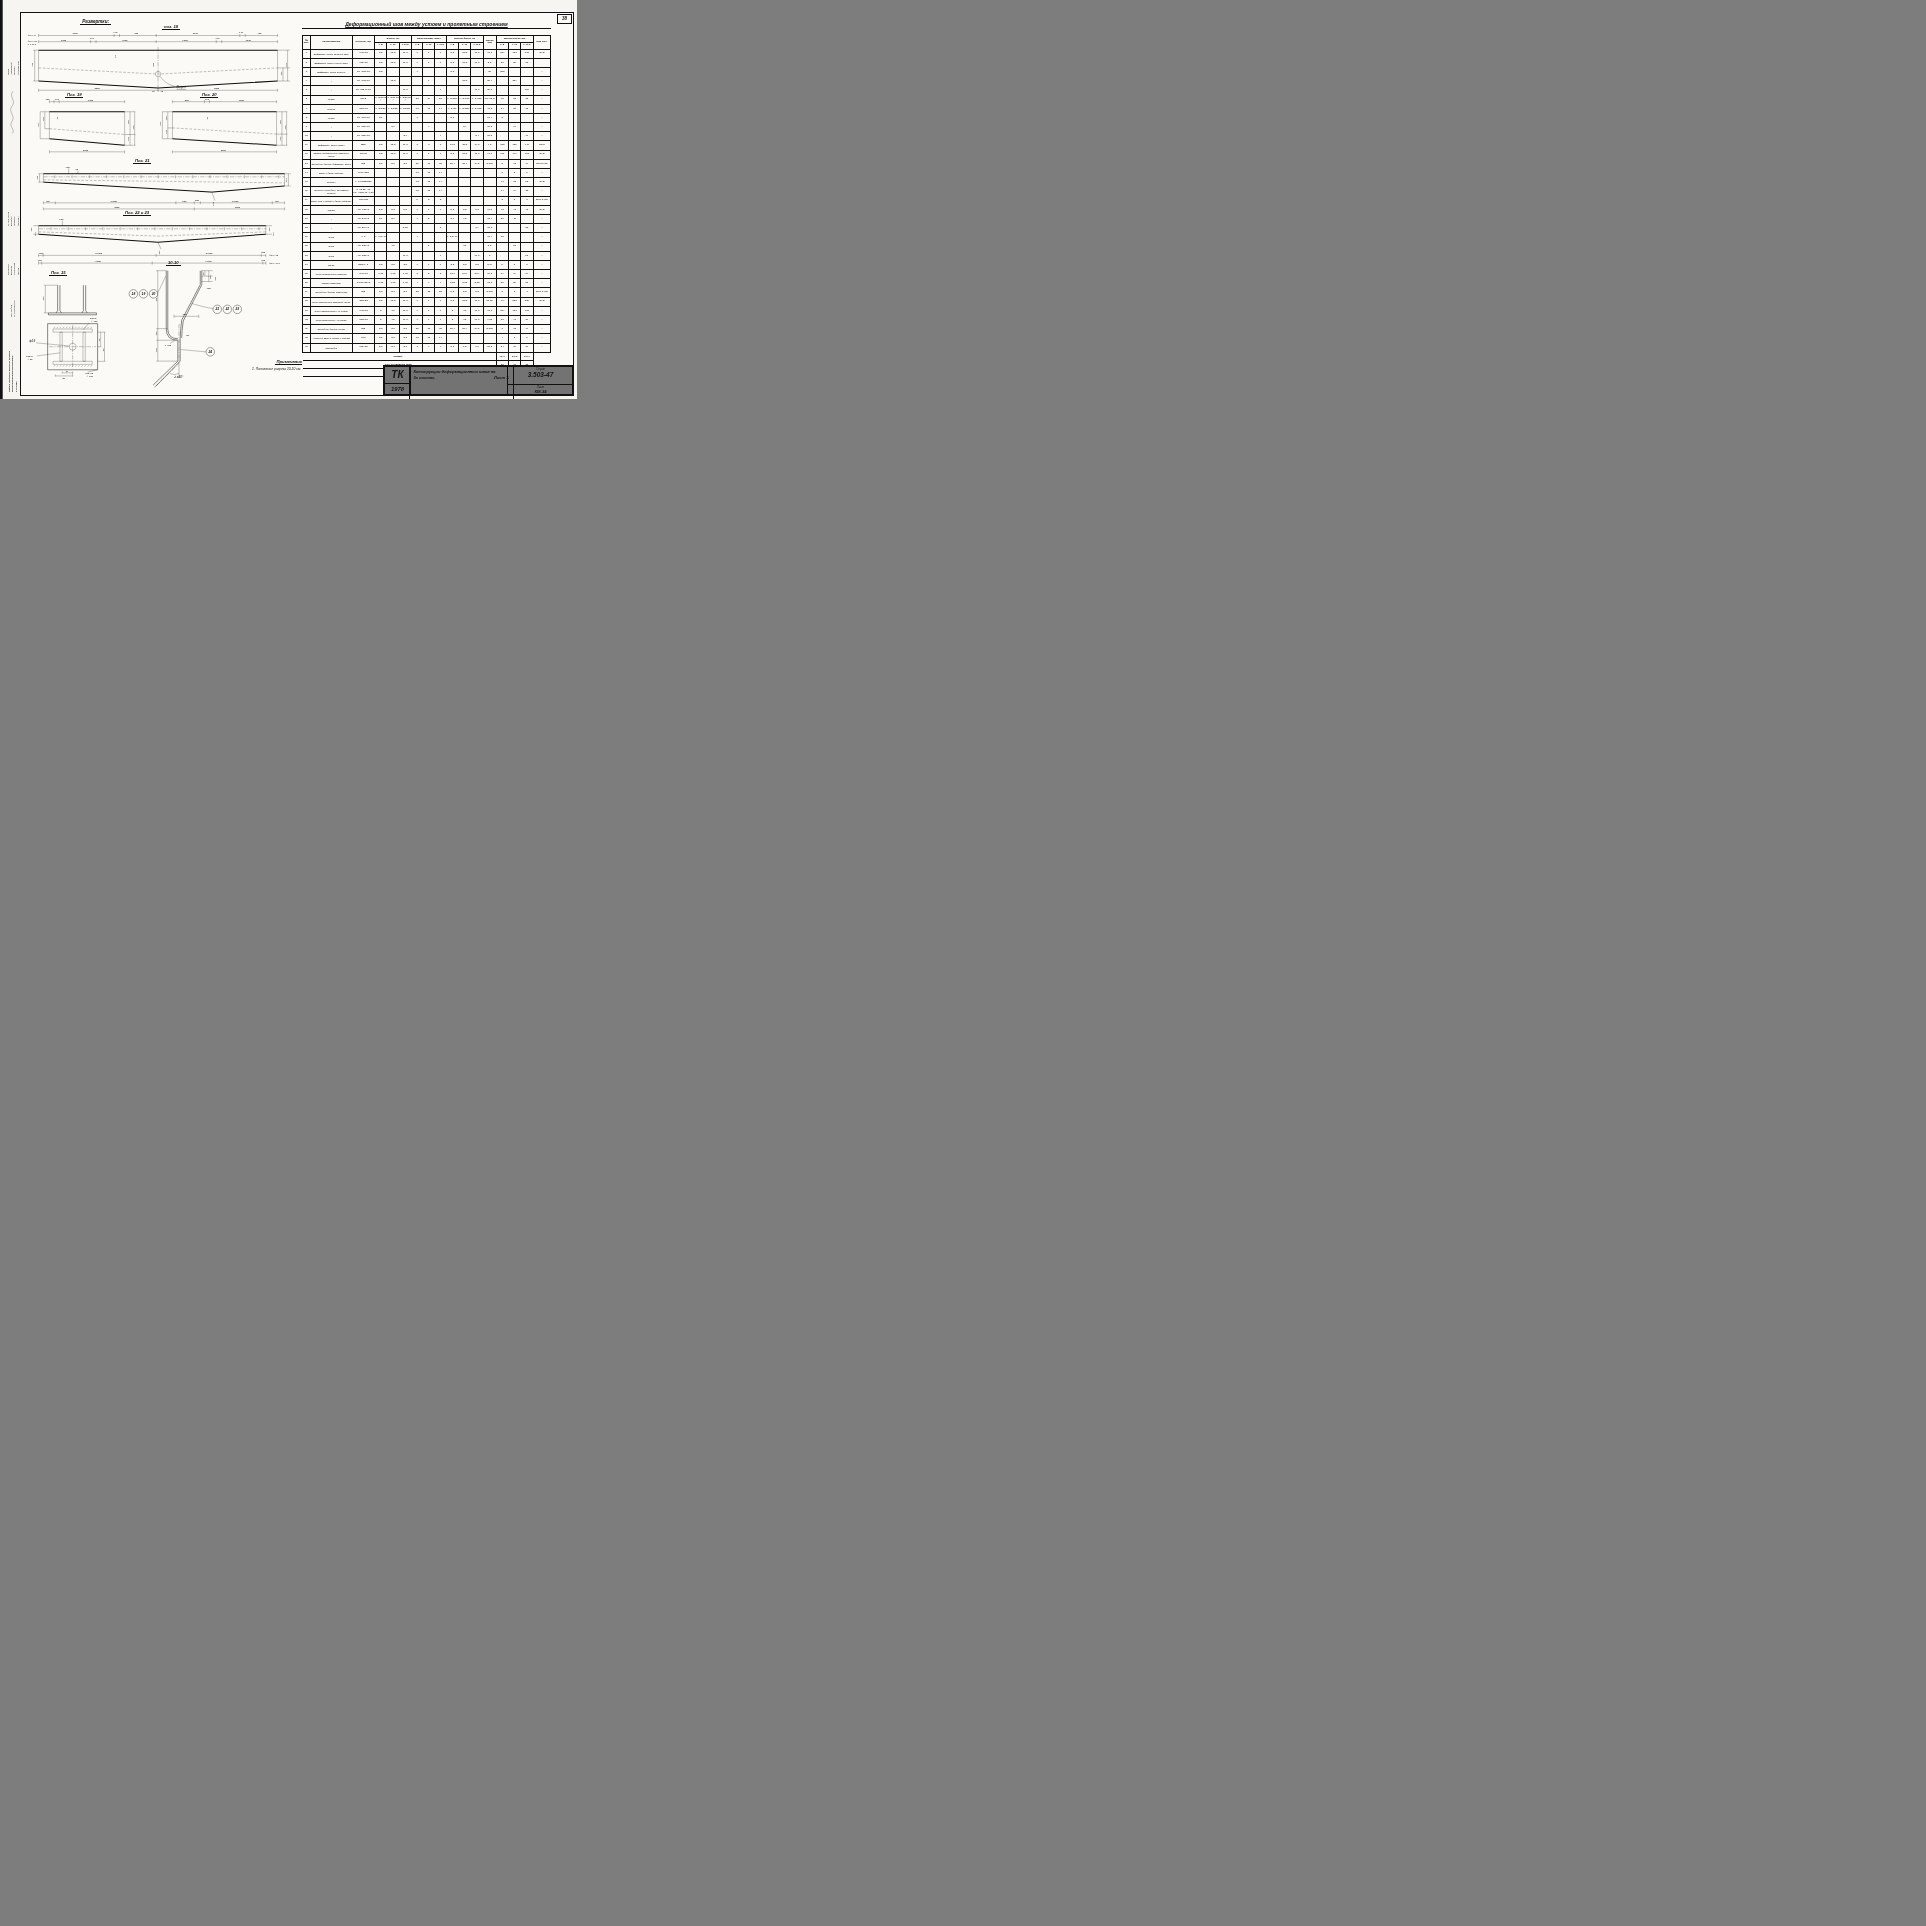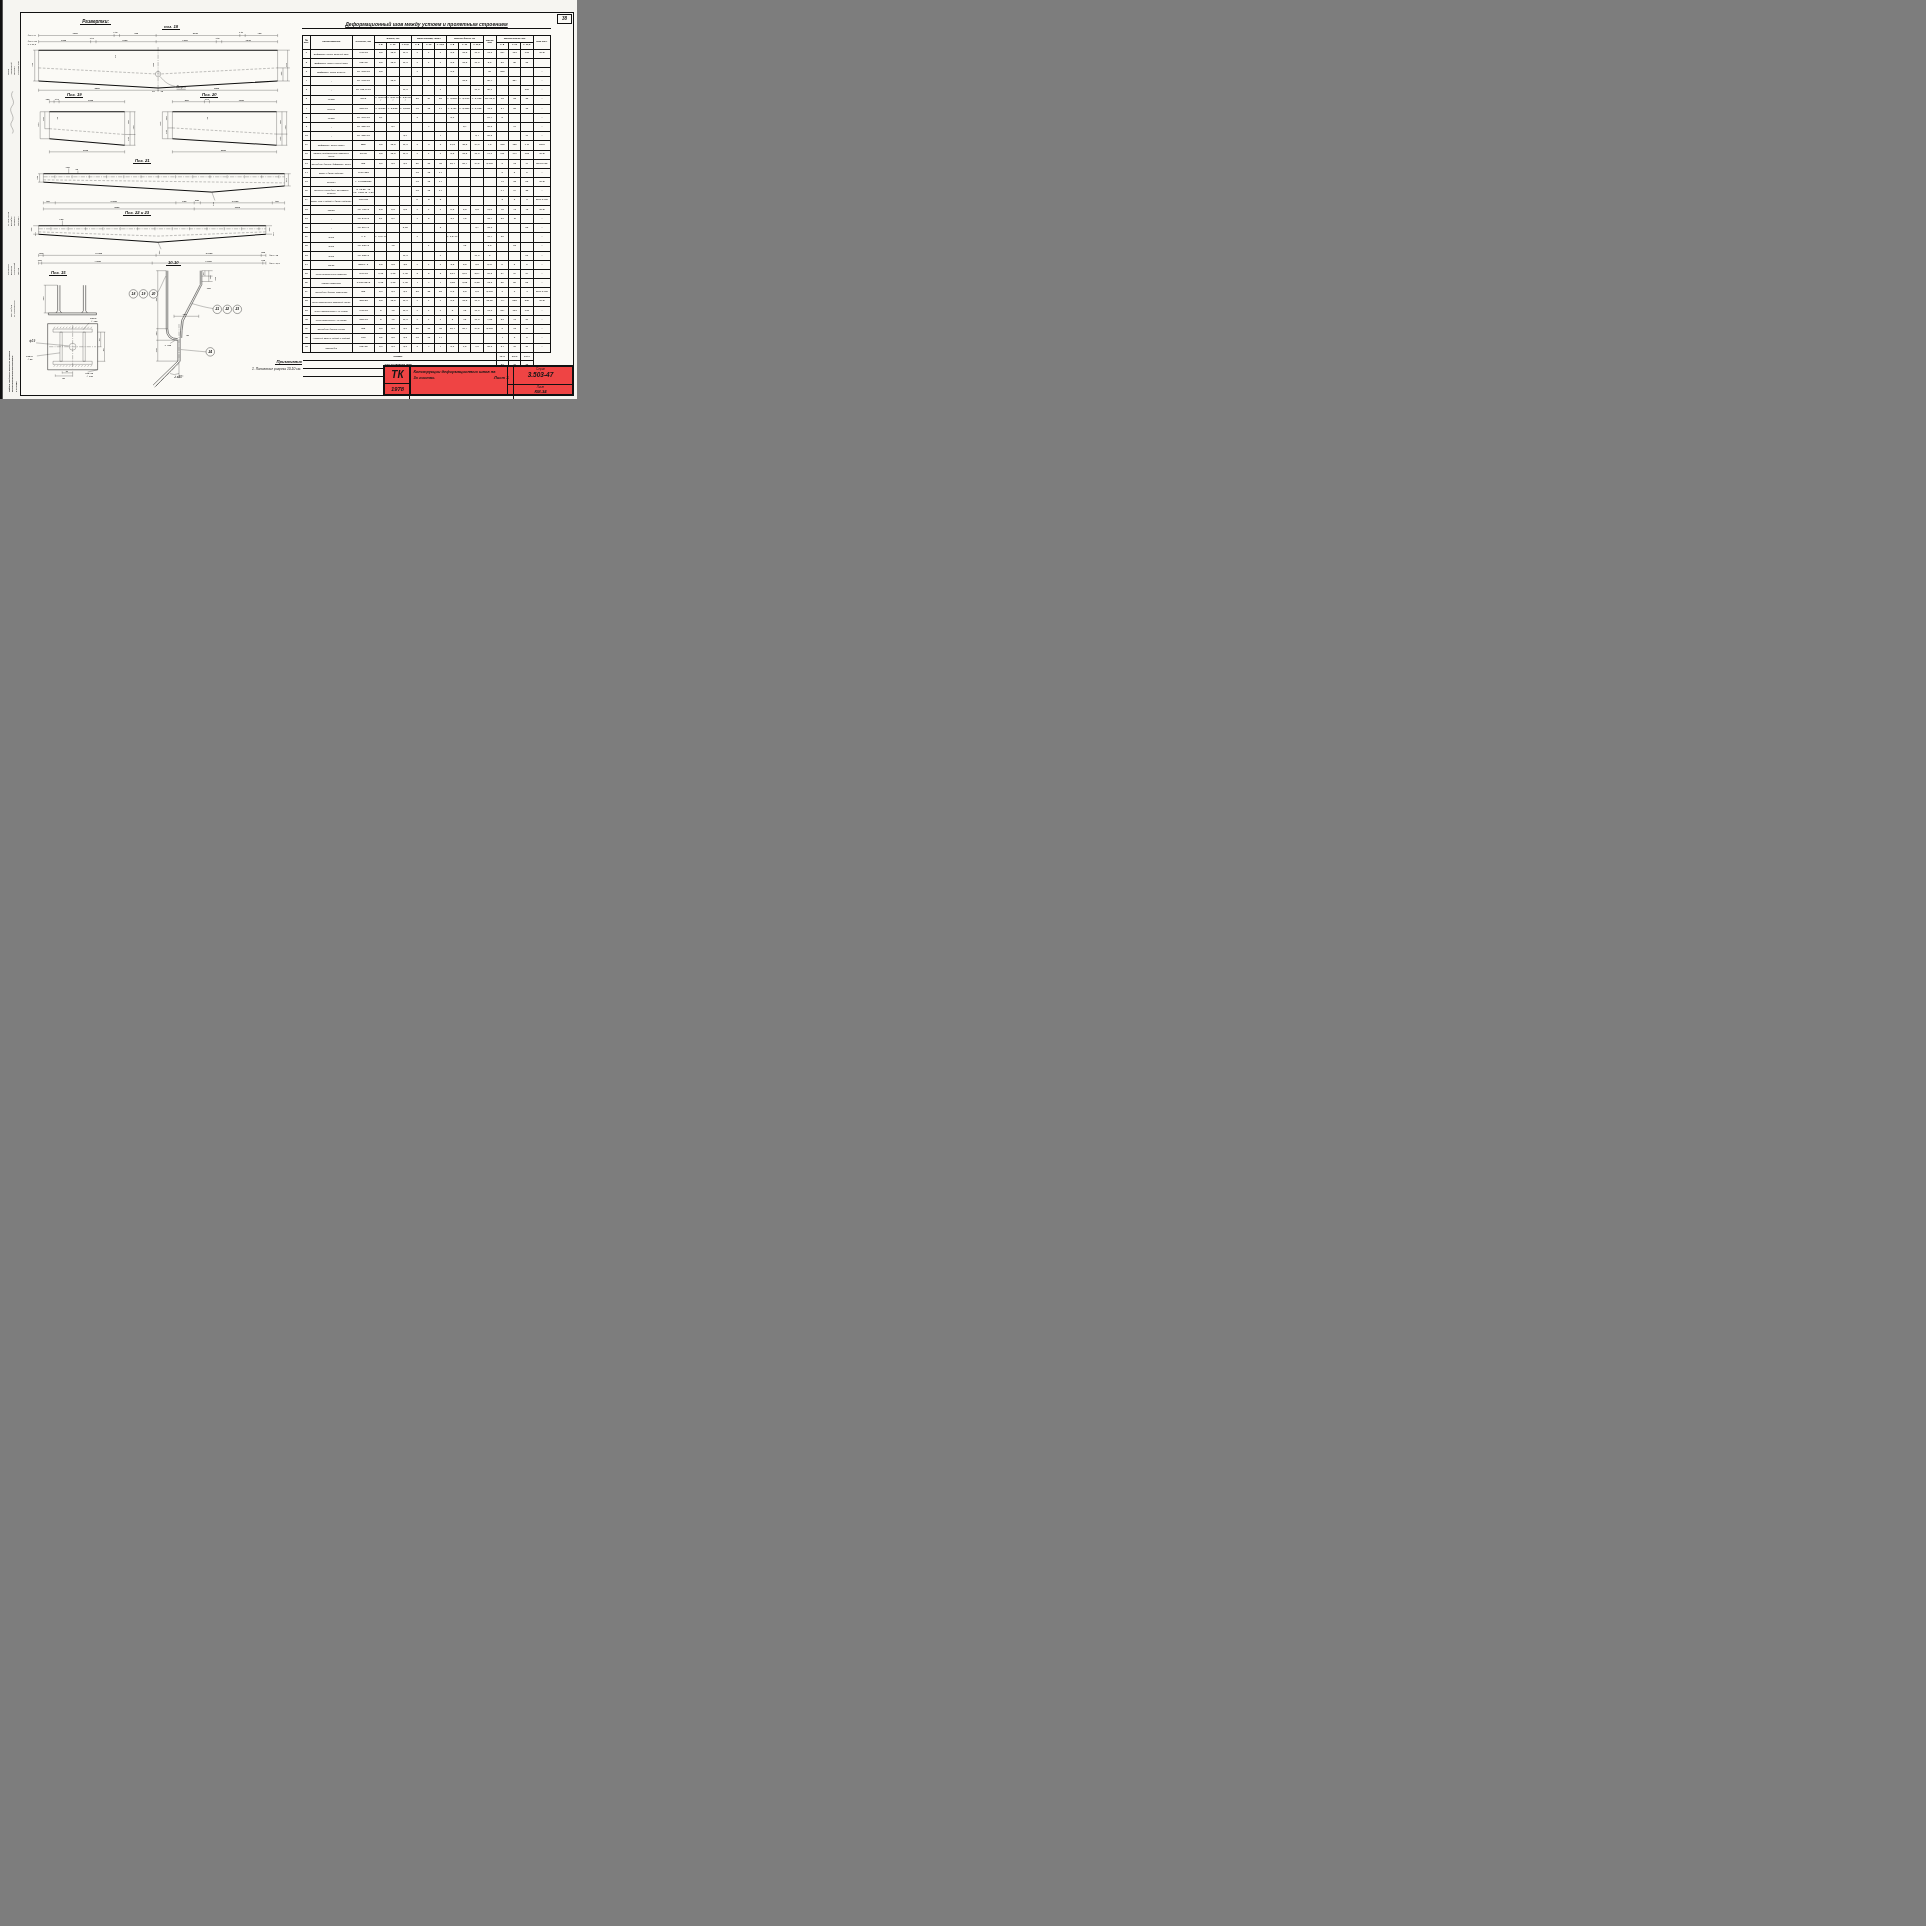--- a/index.html
+++ b/index.html
@@ -29,21 +29,21 @@
   svg .thin{stroke:#1a1a1a;stroke-width:.7;fill:none;}
   svg .med{stroke:#111;stroke-width:1.3;fill:none;}
   svg .thk{stroke:#0d0d0d;stroke-width:2.6;fill:none;}
   svg .dsh{stroke-dasharray:7 4;}
   svg .dd{stroke-dasharray:11 3 2.5 3;}
   svg text{font-family:"Liberation Sans","DejaVu Sans",sans-serif;font-style:italic;font-size:7px;fill:#141414;}
   svg text.s6{font-size:6px;} svg text.s8{font-size:8px;}
   svg .bub{stroke:#111;stroke-width:1;fill:none;}
   svg text.bt{font-size:8.5px;font-weight:bold;text-anchor:middle;}
   
-  .tb{position:absolute;border:0.8px solid #111;background:#ef4444;}
+  .tb{position:absolute;border:0.8px solid #111;background:#737373;}
   .tb .cell{position:absolute;border:0.5px solid #111;}
   .tk{font-size:10px;font-weight:bold;text-align:center;line-height:15.4px;}
   .yr{font-size:5.8px;font-weight:bold;text-align:center;line-height:10px;}
   .desc{font-size:4px;font-weight:bold;padding:2.3px 3.1px;line-height:1.5;}
   .ser-lab{font-size:3.1px;text-align:center;} .ser{font-size:6.5px;font-weight:bold;text-align:center;line-height:7px;}
   .sh-lab{font-size:2.9px;text-align:center;} .sh{font-size:4.2px;font-weight:bold;text-align:center;}
   
   .note-t{font-size:4.2px;font-weight:bold;border-bottom:1.2px double #111;display:inline-block;padding:0 1.5px 0.4px 1.5px;}
   .note-i{font-size:3.3px;margin-top:1.9px;}
   

